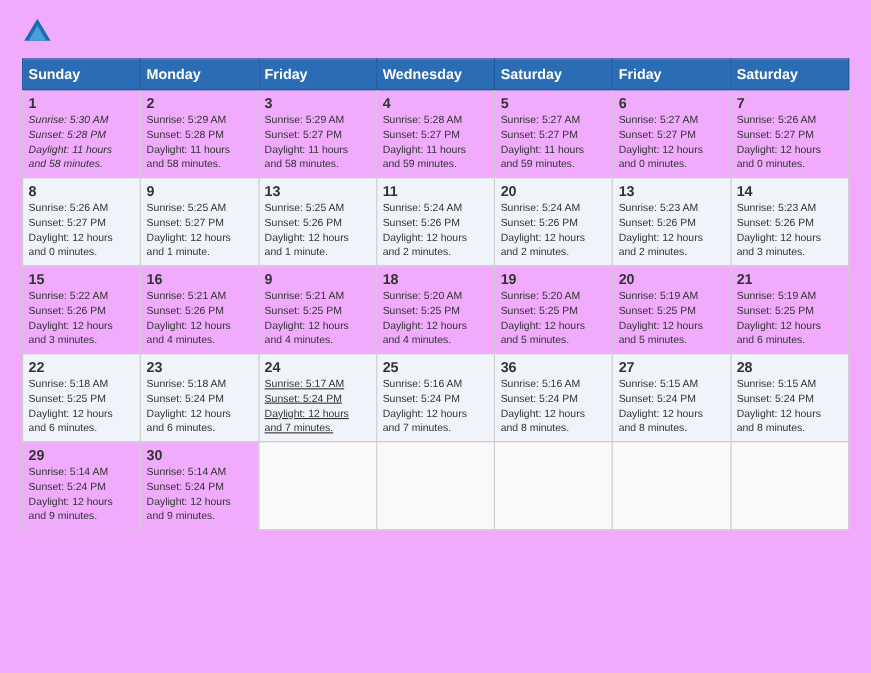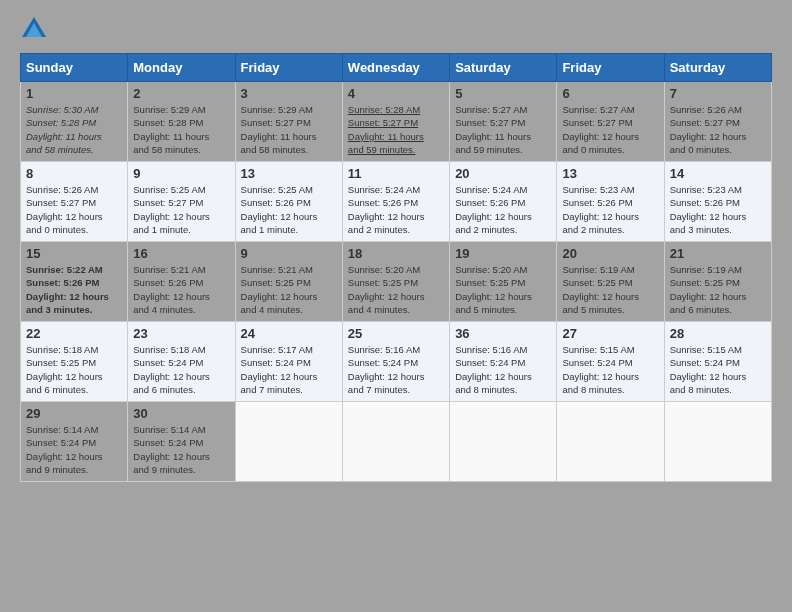--- a/index.html
+++ b/index.html
@@ -6,21 +6,21 @@
     body {
       font-family: Arial, sans-serif;
       background: #fff;
       width: 792px;
       height: 612px;
       overflow: hidden;
     }
     .page {
       width: 792px;
       min-height: 612px;
-      background: #a3a3a3;
+      background: #f0abfc;
       padding: 15px 20px 10px 20px;
     }
     .header {
       display: flex;
       justify-content: space-between;
       align-items: flex-start;
       margin-bottom: 10px;
     }
     .logo {
       display: flex;
@@ -144,21 +144,21 @@
           </td>
           <td>
             <span class="day-num">3</span>
             <div class="day-info" style="white-space: pre-line;">Sunrise: 5:29 AM
 Sunset: 5:27 PM
 Daylight: 11 hours
 and 58 minutes.</div>
           </td>
           <td>
             <span class="day-num">4</span>
-            <div class="day-info" style="white-space: pre-line; text-decoration: underline;">Sunrise: 5:28 AM
+            <div class="day-info" style="white-space: pre-line;">Sunrise: 5:28 AM
 Sunset: 5:27 PM
 Daylight: 11 hours
 and 59 minutes.</div>
           </td>
           <td>
             <span class="day-num">5</span>
             <div class="day-info" style="white-space: pre-line;">Sunrise: 5:27 AM
 Sunset: 5:27 PM
 Daylight: 11 hours
 and 59 minutes.</div>
@@ -225,21 +225,21 @@
             <span class="day-num">14</span>
             <div class="day-info" style="white-space: pre-line;">Sunrise: 5:23 AM
 Sunset: 5:26 PM
 Daylight: 12 hours
 and 3 minutes.</div>
           </td>
         </tr>
         <tr>
           <td>
             <span class="day-num">15</span>
-            <div class="day-info" style="white-space: pre-line; font-weight: bold;">Sunrise: 5:22 AM
+            <div class="day-info" style="white-space: pre-line;">Sunrise: 5:22 AM
 Sunset: 5:26 PM
 Daylight: 12 hours
 and 3 minutes.</div>
           </td>
           <td>
             <span class="day-num">16</span>
             <div class="day-info" style="white-space: pre-line;">Sunrise: 5:21 AM
 Sunset: 5:26 PM
 Daylight: 12 hours
 and 4 minutes.</div>
@@ -290,21 +290,21 @@
           </td>
           <td>
             <span class="day-num">23</span>
             <div class="day-info" style="white-space: pre-line;">Sunrise: 5:18 AM
 Sunset: 5:24 PM
 Daylight: 12 hours
 and 6 minutes.</div>
           </td>
           <td>
             <span class="day-num">24</span>
-            <div class="day-info" style="white-space: pre-line;">Sunrise: 5:17 AM
+            <div class="day-info" style="white-space: pre-line; text-decoration: underline;">Sunrise: 5:17 AM
 Sunset: 5:24 PM
 Daylight: 12 hours
 and 7 minutes.</div>
           </td>
           <td>
             <span class="day-num">25</span>
             <div class="day-info" style="white-space: pre-line;">Sunrise: 5:16 AM
 Sunset: 5:24 PM
 Daylight: 12 hours
 and 7 minutes.</div>

